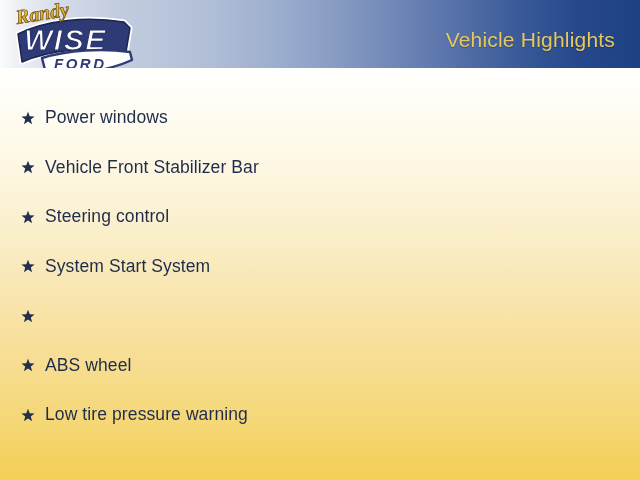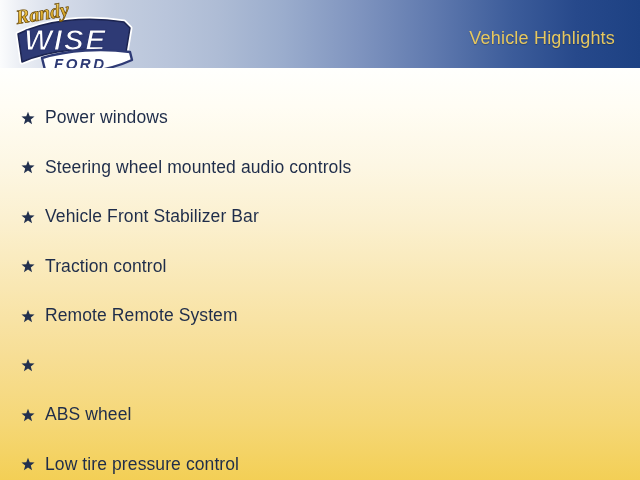--- a/index.html
+++ b/index.html
@@ -55,21 +55,21 @@
         rgba(255,255,255,0.9) 0%,
         rgba(214,222,236,0.9) 25%,
         rgba(150,170,205,0.85) 60%,
         rgba(60,95,155,0.85) 100%);
   }
 
   .header-title {
     position: absolute;
     right: 25px;
     top: 28px;
-    font-size: 18px;
+    font-size: 21px;
     letter-spacing: 0.2px;
     color: #e7c85f;
     white-space: nowrap;
     text-shadow: 0 1px 1px rgba(0,0,0,0.25);
   }
 
   
   .logo {
     position: absolute;
     left: 6px;
@@ -176,54 +176,46 @@
 
       <li class="feature-item">
         <span class="bullet-star">
           <svg width="16" height="16" viewBox="0 0 24 24" fill="currentColor">
             <path d="M12 2.6 L14.6 9.3 L21.8 9.7 L16.2 14.2 L18.1 21.2 L12 17.2 L5.9 21.2 L7.8 14.2 L2.2 9.7 L9.4 9.3 Z"></path>
           </svg>
         </span>
         <span class="feature-label">Power windows</span>
       </li>
 
-      <li class="feature-item">
-        <span class="bullet-star">
-          <svg width="16" height="16" viewBox="0 0 24 24" fill="currentColor">
-            <path d="M12 2.6 L14.6 9.3 L21.8 9.7 L16.2 14.2 L18.1 21.2 L12 17.2 L5.9 21.2 L7.8 14.2 L2.2 9.7 L9.4 9.3 Z"></path>
-          </svg>
-        </span>
-        <span class="feature-label">Steering wheel mounted audio controls</span>
-      </li>
 
       <li class="feature-item">
         <span class="bullet-star">
           <svg width="16" height="16" viewBox="0 0 24 24" fill="currentColor">
             <path d="M12 2.6 L14.6 9.3 L21.8 9.7 L16.2 14.2 L18.1 21.2 L12 17.2 L5.9 21.2 L7.8 14.2 L2.2 9.7 L9.4 9.3 Z"></path>
           </svg>
         </span>
         <span class="feature-label">Vehicle Front Stabilizer Bar</span>
       </li>
 
       <li class="feature-item">
         <span class="bullet-star">
           <svg width="16" height="16" viewBox="0 0 24 24" fill="currentColor">
             <path d="M12 2.6 L14.6 9.3 L21.8 9.7 L16.2 14.2 L18.1 21.2 L12 17.2 L5.9 21.2 L7.8 14.2 L2.2 9.7 L9.4 9.3 Z"></path>
           </svg>
         </span>
-        <span class="feature-label">Traction control</span>
-      </li>
-
-      <li class="feature-item">
-        <span class="bullet-star">
-          <svg width="16" height="16" viewBox="0 0 24 24" fill="currentColor">
-            <path d="M12 2.6 L14.6 9.3 L21.8 9.7 L16.2 14.2 L18.1 21.2 L12 17.2 L5.9 21.2 L7.8 14.2 L2.2 9.7 L9.4 9.3 Z"></path>
-          </svg>
-        </span>
-        <span class="feature-label">Remote Remote System</span>
+        <span class="feature-label">Steering control</span>
+      </li>
+
+      <li class="feature-item">
+        <span class="bullet-star">
+          <svg width="16" height="16" viewBox="0 0 24 24" fill="currentColor">
+            <path d="M12 2.6 L14.6 9.3 L21.8 9.7 L16.2 14.2 L18.1 21.2 L12 17.2 L5.9 21.2 L7.8 14.2 L2.2 9.7 L9.4 9.3 Z"></path>
+          </svg>
+        </span>
+        <span class="feature-label">System Start System</span>
       </li>
 
       <li class="feature-item">
         <span class="bullet-star">
           <svg width="16" height="16" viewBox="0 0 24 24" fill="currentColor">
             <path d="M12 2.6 L14.6 9.3 L21.8 9.7 L16.2 14.2 L18.1 21.2 L12 17.2 L5.9 21.2 L7.8 14.2 L2.2 9.7 L9.4 9.3 Z"></path>
           </svg>
         </span>
       </li>
 
@@ -235,19 +227,19 @@
         </span>
         <span class="feature-label">ABS wheel</span>
       </li>
 
       <li class="feature-item">
         <span class="bullet-star">
           <svg width="16" height="16" viewBox="0 0 24 24" fill="currentColor">
             <path d="M12 2.6 L14.6 9.3 L21.8 9.7 L16.2 14.2 L18.1 21.2 L12 17.2 L5.9 21.2 L7.8 14.2 L2.2 9.7 L9.4 9.3 Z"></path>
           </svg>
         </span>
-        <span class="feature-label">Low tire pressure control</span>
+        <span class="feature-label">Low tire pressure warning</span>
       </li>
 
     </ul>
   </div>
 
 </div>
 
 </body></html>

